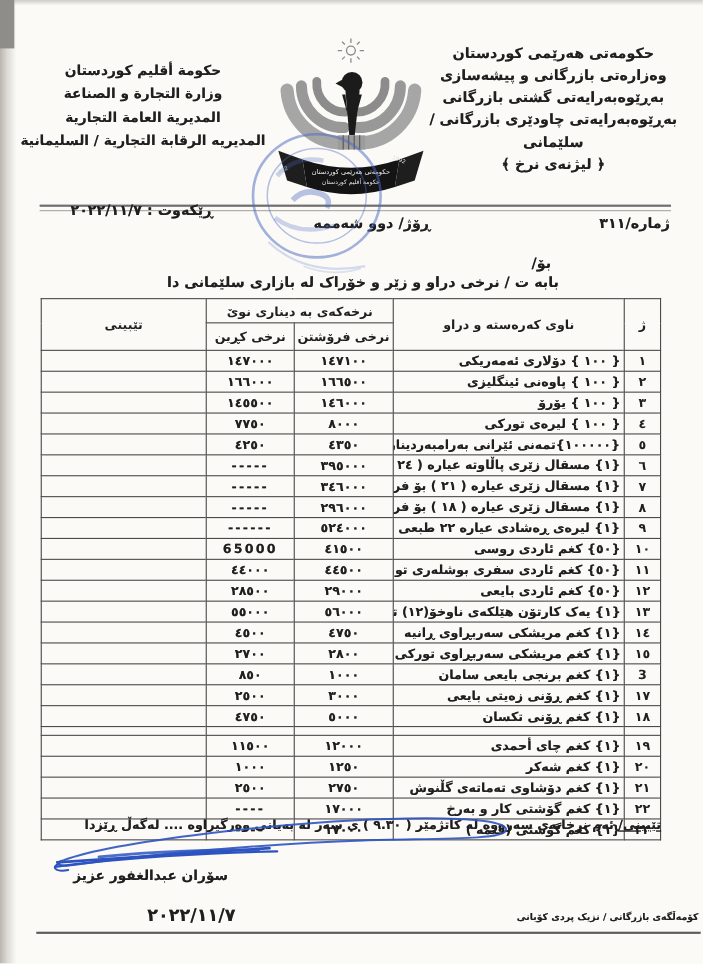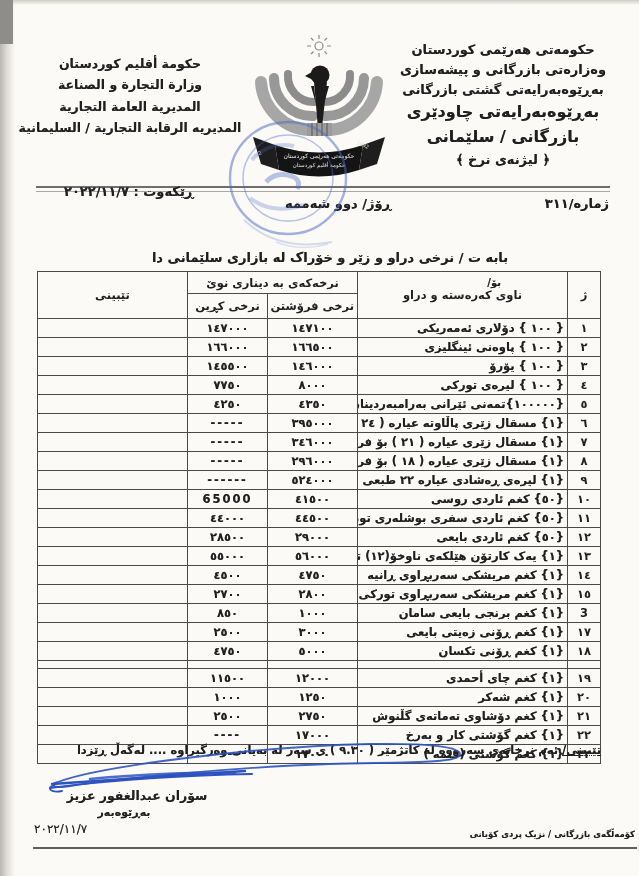--- a/index.html
+++ b/index.html
@@ -12,34 +12,34 @@
   .page{position:relative;width:639px;height:744px;direction:rtl;}
   
   .scan-left{position:absolute;left:0;top:0;width:15px;height:876px;
     background:linear-gradient(90deg,#b9b6b1 0%,#dedbd6 45%,rgba(251,250,247,0) 100%);z-index:1;}
   .scan-corner{position:absolute;left:0;top:0;width:13px;height:44px;background:#8f8d89;z-index:2;}
   .scan-top{position:absolute;left:0;top:0;width:639px;height:5px;
     background:linear-gradient(180deg,#cfccc7,rgba(251,250,247,0));z-index:1;}
   
   .hdr-right{position:absolute;top:40px;right:10px;width:252px;text-align:center;
     font-weight:bold;font-size:13px;line-height:1.55;z-index:3;}
-  .hdr-right .small{font-size:16px;}
+  .hdr-right .small{font-size:13px;}
   .hdr-right .committee{font-size:13px;letter-spacing:1px;}
   .hdr-left{position:absolute;top:53px;left:16px;width:228px;text-align:center;
     font-weight:bold;font-size:12.5px;line-height:1.7;z-index:3;direction:rtl;}
   .emblem{position:absolute;top:33px;left:251px;width:136px;height:162px;z-index:3;}
   .stamp{position:absolute;top:116px;left:220px;width:146px;height:140px;z-index:6;pointer-events:none;}
   .divider{position:absolute;top:186px;left:36px;width:574px;height:3px;
     border-top:2px solid #6e6e6e;border-bottom:1px solid #a9a7a3;z-index:3;}
   
   .meta-number{position:absolute;top:196px;right:30px;font-weight:bold;font-size:13px;z-index:3;}
   .meta-day{position:absolute;top:196px;left:285px;font-weight:bold;font-size:13px;z-index:3;}
   .meta-date{position:absolute;top:184px;left:64px;font-weight:bold;font-size:13px;z-index:3;}
   
-  .to-line{position:absolute;top:233px;right:138px;font-weight:bold;font-size:10px;z-index:3;margin-top:44px;}
+  .to-line{position:absolute;top:233px;right:138px;font-weight:bold;font-size:13px;z-index:3;}
   .subject{position:absolute;top:250px;left:0;width:660px;text-align:center;
     font-weight:bold;font-size:13px;z-index:3;}
   
   .price-table{position:absolute;top:271px;right:38px;width:563px;border-collapse:collapse;
     table-layout:fixed;z-index:3;background:transparent;}
   .price-table th,.price-table td{border:1px solid #4a4a4a;padding:0 3px;
     font-size:11.5px;overflow:hidden;white-space:nowrap;}
   .price-table th{font-weight:bold;}
   .price-table thead tr:first-child th{height:21px;}
   .price-table thead tr:last-child th{height:24px;}
@@ -53,22 +53,22 @@
   
   .note-line{position:absolute;top:743px;right:38px;width:560px;text-align:right;
     font-size:11.5px;font-weight:bold;z-index:3;}
   .note-line .lbl{text-decoration:underline;}
   
   .sig-svg{position:absolute;top:738px;left:30px;width:450px;height:70px;z-index:7;pointer-events:none;}
   .sig-name{position:absolute;top:788px;left:47px;width:180px;text-align:center;
     font-weight:bold;font-size:12.5px;z-index:3;}
   .sig-title{position:absolute;top:806px;left:34px;width:180px;text-align:center;
     font-weight:bold;font-size:11px;z-index:3;}
-  .sig-date{position:absolute;top:822px;left:34px;width:180px;text-align:left;
-    font-weight:normal;font-size:12px;z-index:3;letter-spacing:1px;}
+  .sig-date{position:absolute;top:822px;left:34px;width:180px;text-align:right;
+    font-weight:bold;font-size:16px;z-index:3;letter-spacing:1px;}
   
   .footer-loc{position:absolute;top:829px;right:4px;font-size:8.5px;font-weight:bold;z-index:3;}
   .footer-email{position:absolute;top:827px;right:80px;direction:ltr;font-size:11px;
     font-weight:bold;z-index:3;}
   .footer-email .addr{text-decoration:underline;}
   .footer-line{position:absolute;top:847px;left:33px;width:604px;
     border-top:2px solid #5d5d5d;z-index:3;}
   .txt{text-shadow:0 0 .4px rgba(30,30,30,.55);}
 </style>
 </head>
@@ -350,19 +350,18 @@
     <g stroke="#2d53c0" fill="none" stroke-linecap="round">
       <path d="M28 44 C 70 28, 230 8, 340 6 C 400 5, 432 9, 430 17 C 428 26, 360 24, 300 26 C 210 29, 90 40, 40 48 C 22 51, 18 46, 28 44 Z" stroke-width="1.8" opacity=".9"></path>
       <path d="M22 46 L 215 33" stroke-width="2.4"></path>
       <path d="M20 50 C 80 42, 160 37, 222 36" stroke-width="2"></path>
       <path d="M60 41 C 110 36, 170 34, 205 35" stroke-width="2.6" opacity=".85"></path>
       <path d="M24 47 c -8 3 -4 8 8 6" stroke-width="1.8"></path>
     </g>
   </svg>
 
   <div class="sig-name txt" data-name="signatory-name">سۆران عبدالغفور عزیز</div>
-  <div class="sig-title txt" data-name="signatory-title">بەڕێوەبەر</div>
   <div class="sig-date txt" data-name="signatory-date">٢٠٢٢/١١/٧</div>
 
   <div class="footer-loc txt" data-name="footer-location">کۆمەڵگەی بازرگانی / نزیک پردی کۆبانی</div>
   <div class="footer-line" data-name="footer-rule"></div>
 
 </div>
 
 </body></html>

